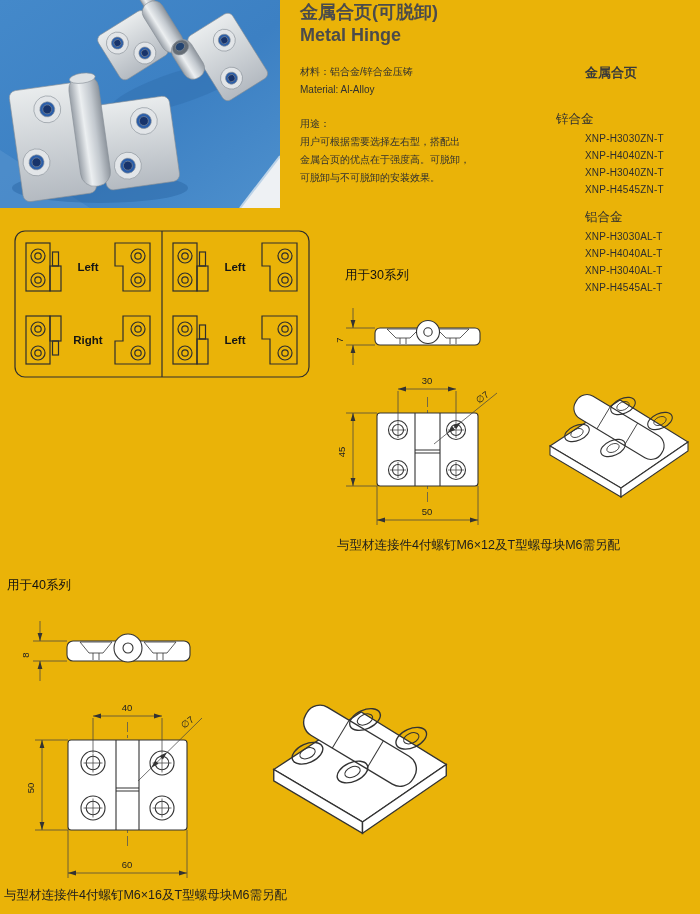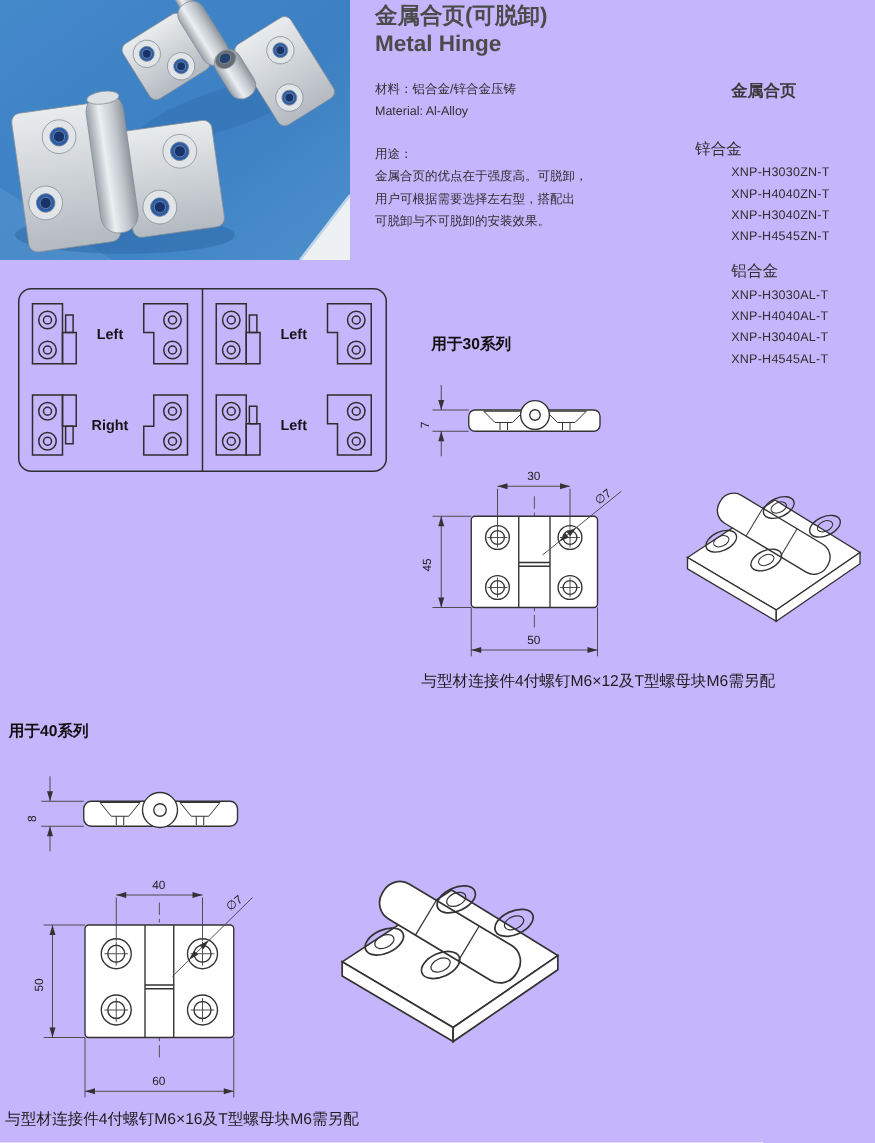--- a/index.html
+++ b/index.html
@@ -1,30 +1,30 @@
 <!DOCTYPE html>
 <html><head>
 <meta charset="utf-8">
 <style>
   html,body{margin:0;padding:0;background:#fff}
-  .page{position:relative;width:700px;height:914px;background:#c4b5fd;overflow:hidden;
+  .page{position:relative;width:700px;height:914px;background:#eab308;overflow:hidden;
         font-family:"Liberation Sans","DejaVu Sans",sans-serif;color:#2f2f2f}
   .abs{position:absolute}
   .title-block{left:300px;top:1px;font-size:18px;font-weight:bold;color:#4b4b4b;line-height:23px}
   .body-text{font-size:10px;color:#303030;line-height:18px}
   .material-block{left:300px;top:63px}
   .usage-block{left:300px;top:115px}
   .pn-heading{left:585px;top:64px;font-size:13px;font-weight:bold;color:#3a3a3a}
   .group-name{font-size:12.5px;color:#303030}
   .zn-name{left:556px;top:111px}
   .al-name{left:585px;top:209px}
   .codes{font-size:10px;color:#2e2e2e;line-height:17px;letter-spacing:.2px}
   .zn-codes{left:585px;top:130px}
   .al-codes{left:585px;top:228px}
-  .sec-heading{font-size:12.5px;font-weight:bold;color:#111}
+  .sec-heading{font-size:12.5px;font-weight:normal;color:#111}
   .s30-heading{left:345px;top:267px}
   .s40-heading{left:7px;top:577px}
   .note{font-size:12.5px;color:#1d1d1d}
   .s30-note{left:337px;top:537px}
   .s40-note{left:4px;top:887px}
   svg{display:block}
   svg text{font-family:"Liberation Sans","DejaVu Sans",sans-serif;font-size:9.5px;fill:#222}
   .plabel{font-size:11.5px;font-weight:bold;fill:#151515}
   .pl{stroke:#2e2e2e;stroke-width:1.2;fill:none}
   .ln{stroke:#333;stroke-width:1.1;fill:none}
@@ -121,22 +121,22 @@
     <div>Metal Hinge</div>
   </div>
 
   <div class="abs material-block body-text">
     <div>材料：铝合金/锌合金压铸</div>
     <div>Material: Al-Alloy</div>
   </div>
 
   <div class="abs usage-block body-text">
     <div>用途：</div>
+    <div>用户可根据需要选择左右型，搭配出</div>
     <div>金属合页的优点在于强度高。可脱卸，</div>
-    <div>用户可根据需要选择左右型，搭配出</div>
     <div>可脱卸与不可脱卸的安装效果。</div>
   </div>
 
   <div class="abs pn-heading">金属合页</div>
 
   <div class="abs zn-name group-name">锌合金</div>
   <div class="abs zn-codes codes">
     <div>XNP-H3030ZN-T</div>
     <div>XNP-H4040ZN-T</div>
     <div>XNP-H3040ZN-T</div>

